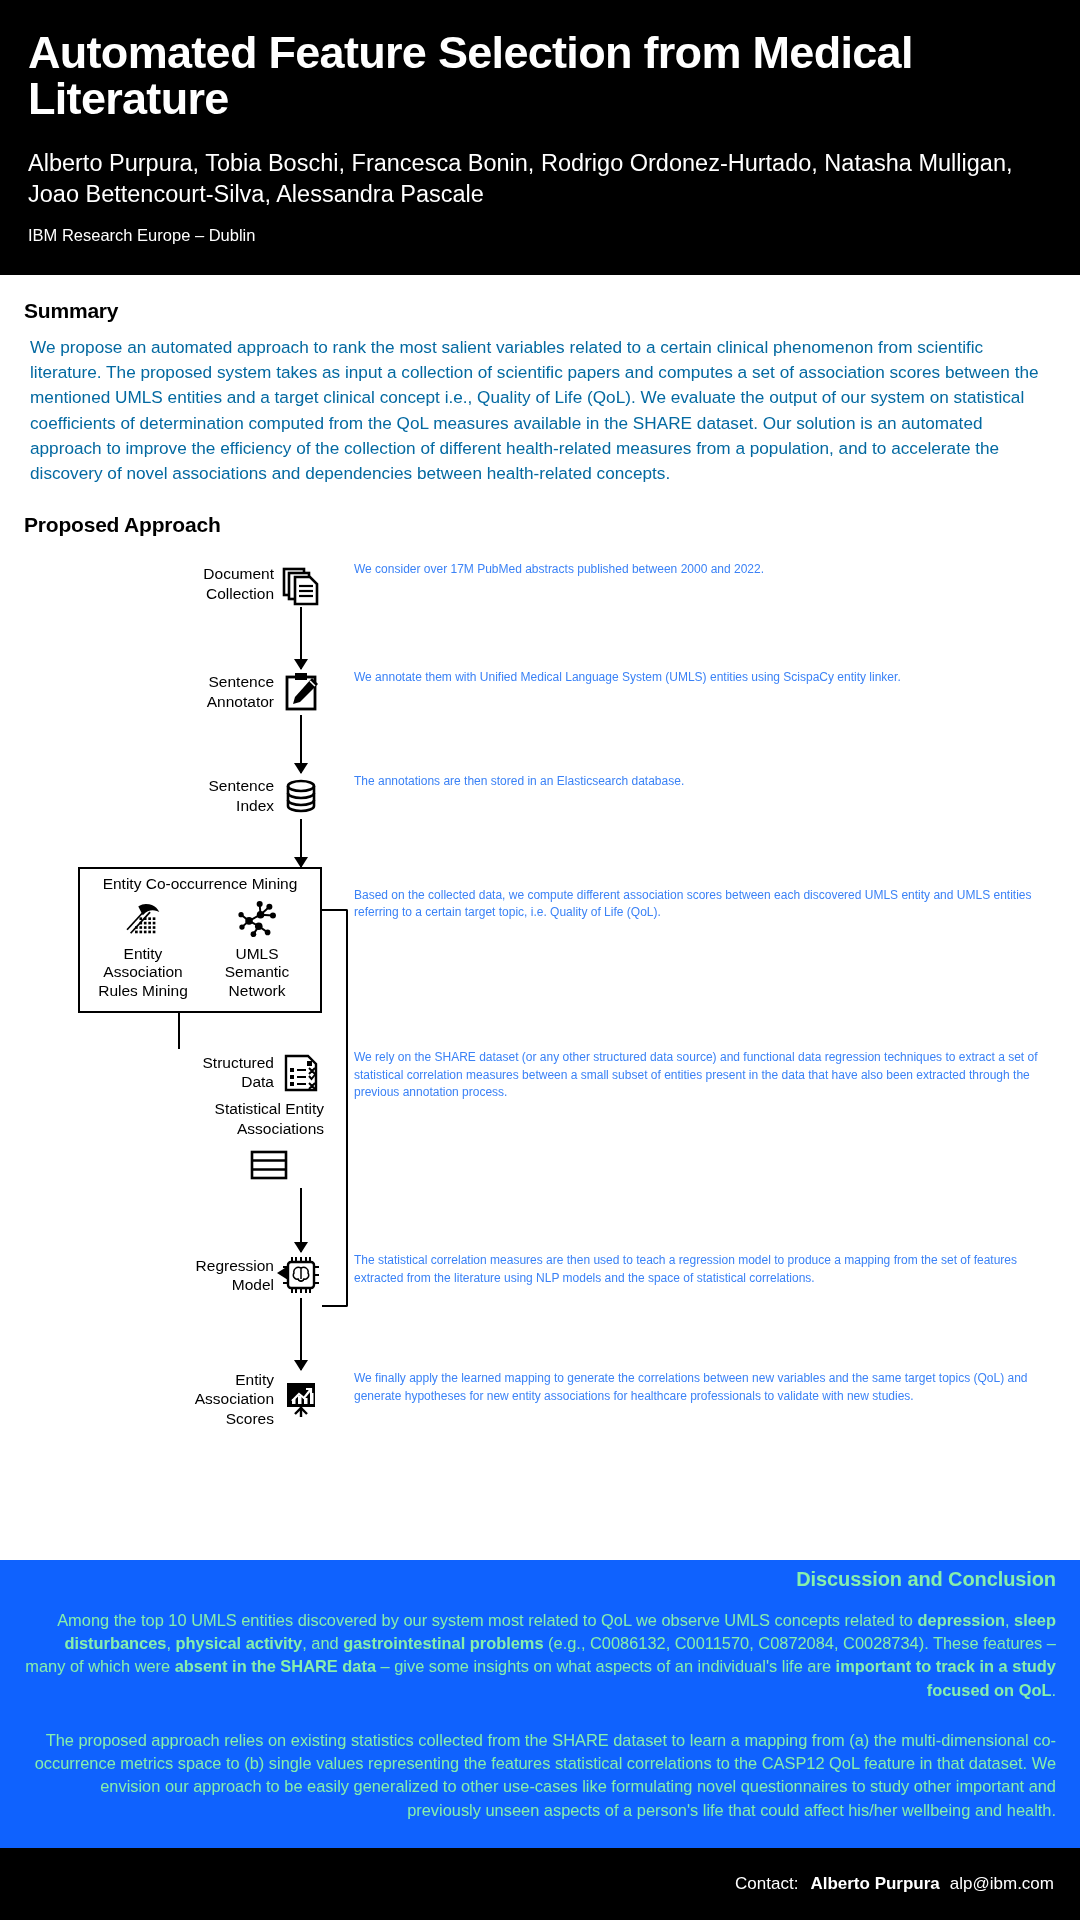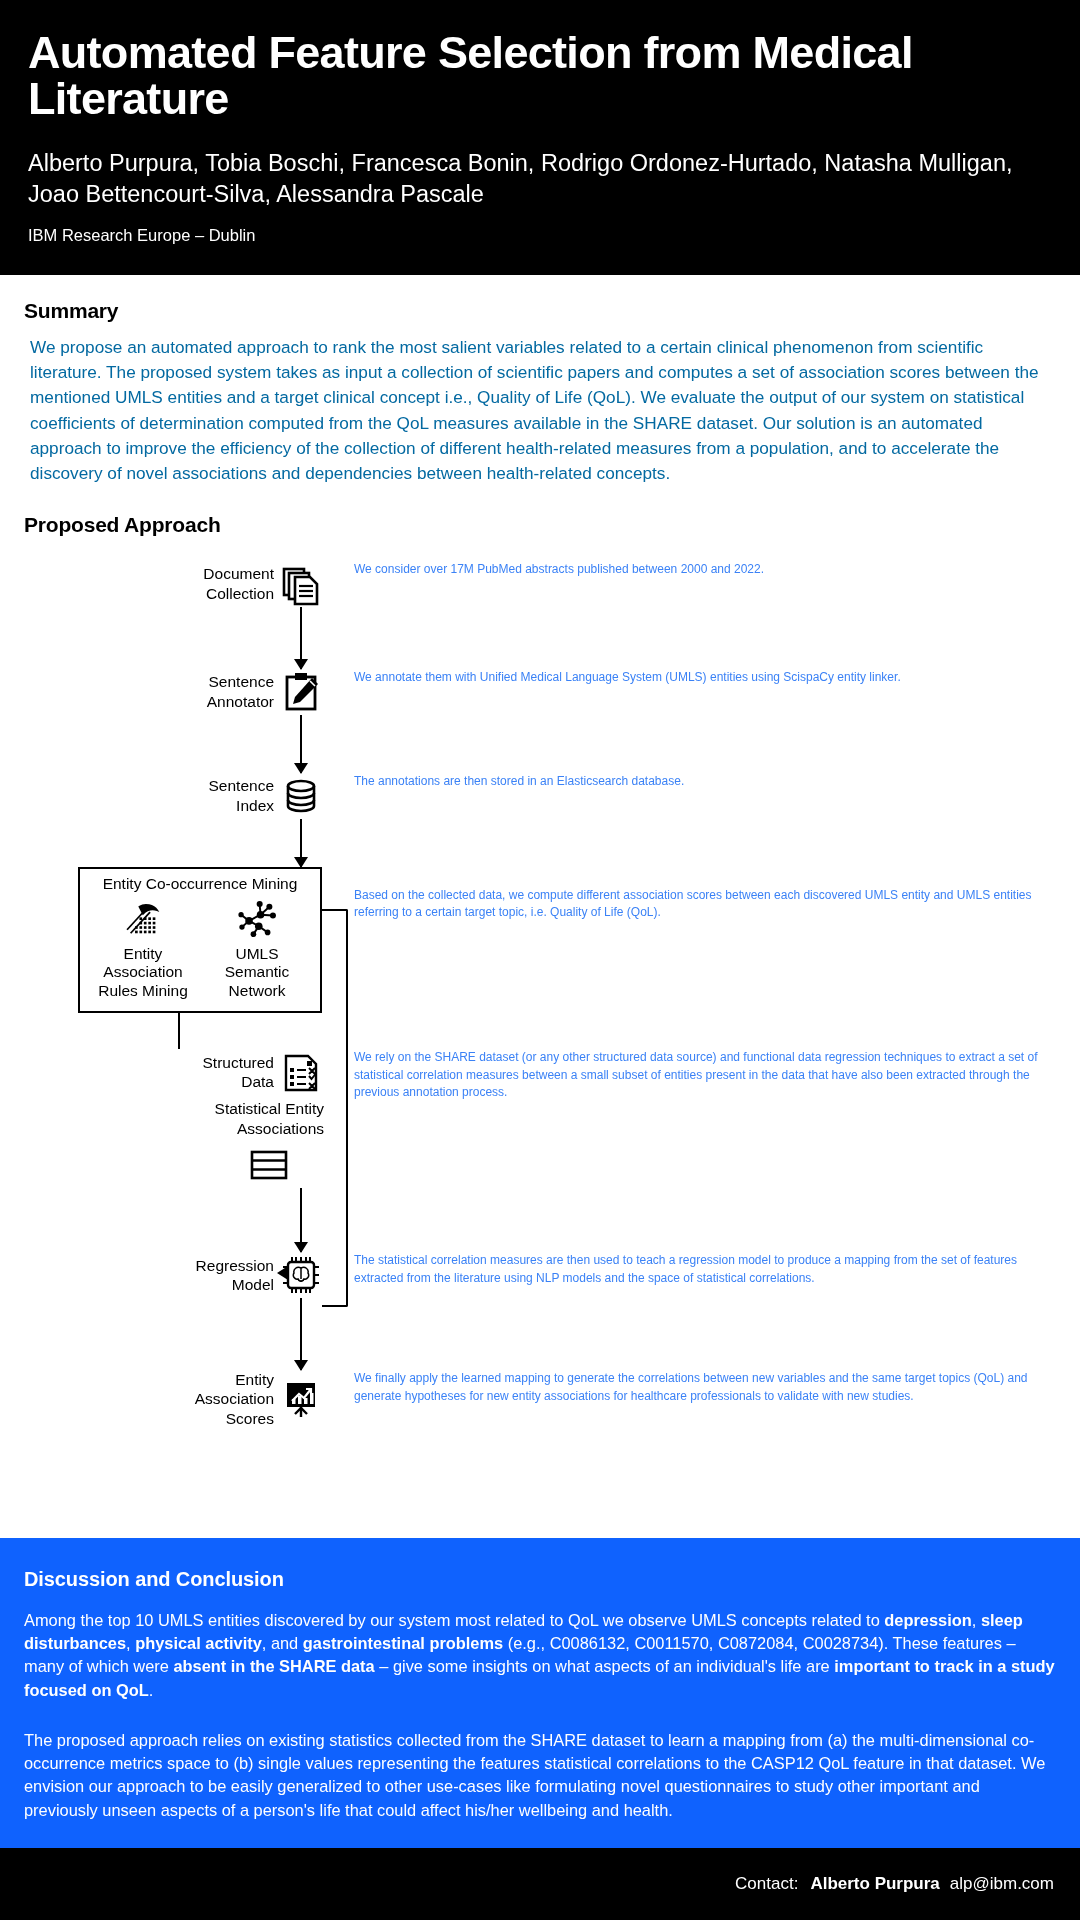--- a/index.html
+++ b/index.html
@@ -187,23 +187,24 @@
     position: absolute;
     width: 0; height: 0;
     border-top: 7px solid transparent;
     border-bottom: 7px solid transparent;
     border-right: 11px solid #000;
   }
 
   
   .discussion {
     background: #0f62fe;
-    color: #ffffff;
-    padding: 30px 24px 26px 24px;
+    color: #86efac;
+    padding: 8px 24px 26px 24px;
     margin-top: 16px;
+    text-align: right;
   }
   .discussion h2 {
     font-size: 20px;
     font-weight: bold;
     margin-bottom: 18px;
     letter-spacing: -0.1px;
   }
   .discussion p {
     font-size: 16.4px;
     line-height: 1.42;

